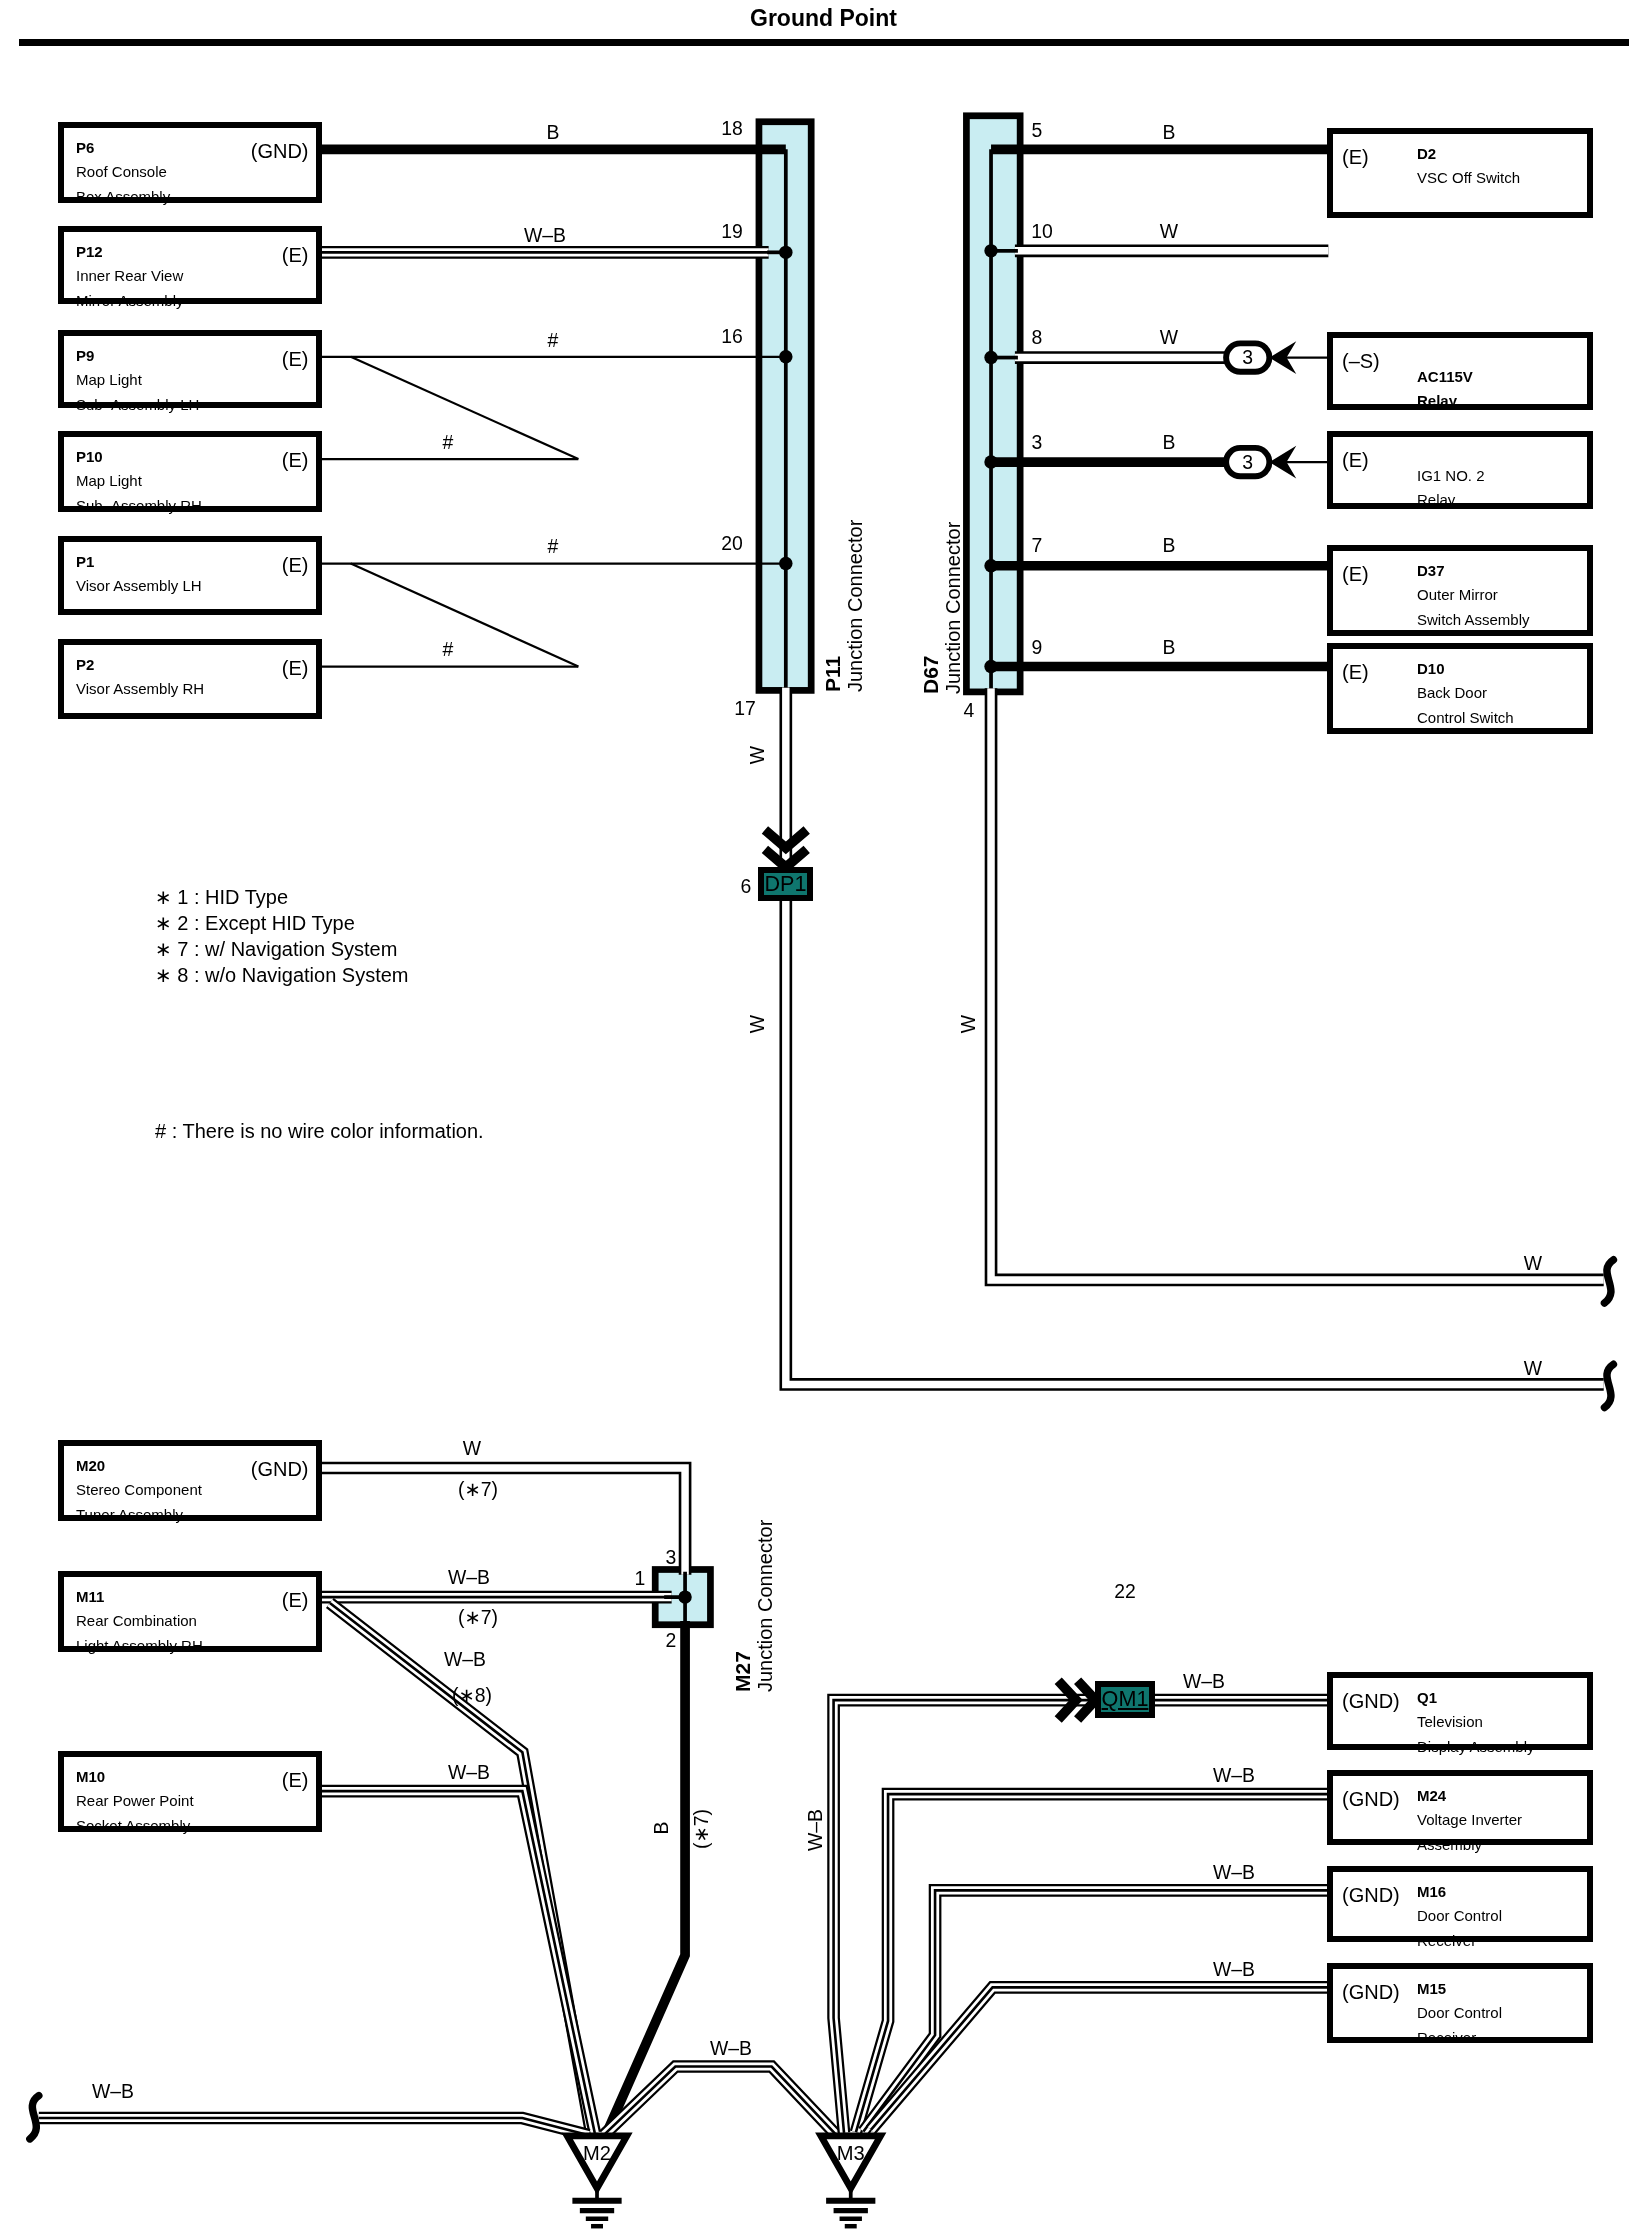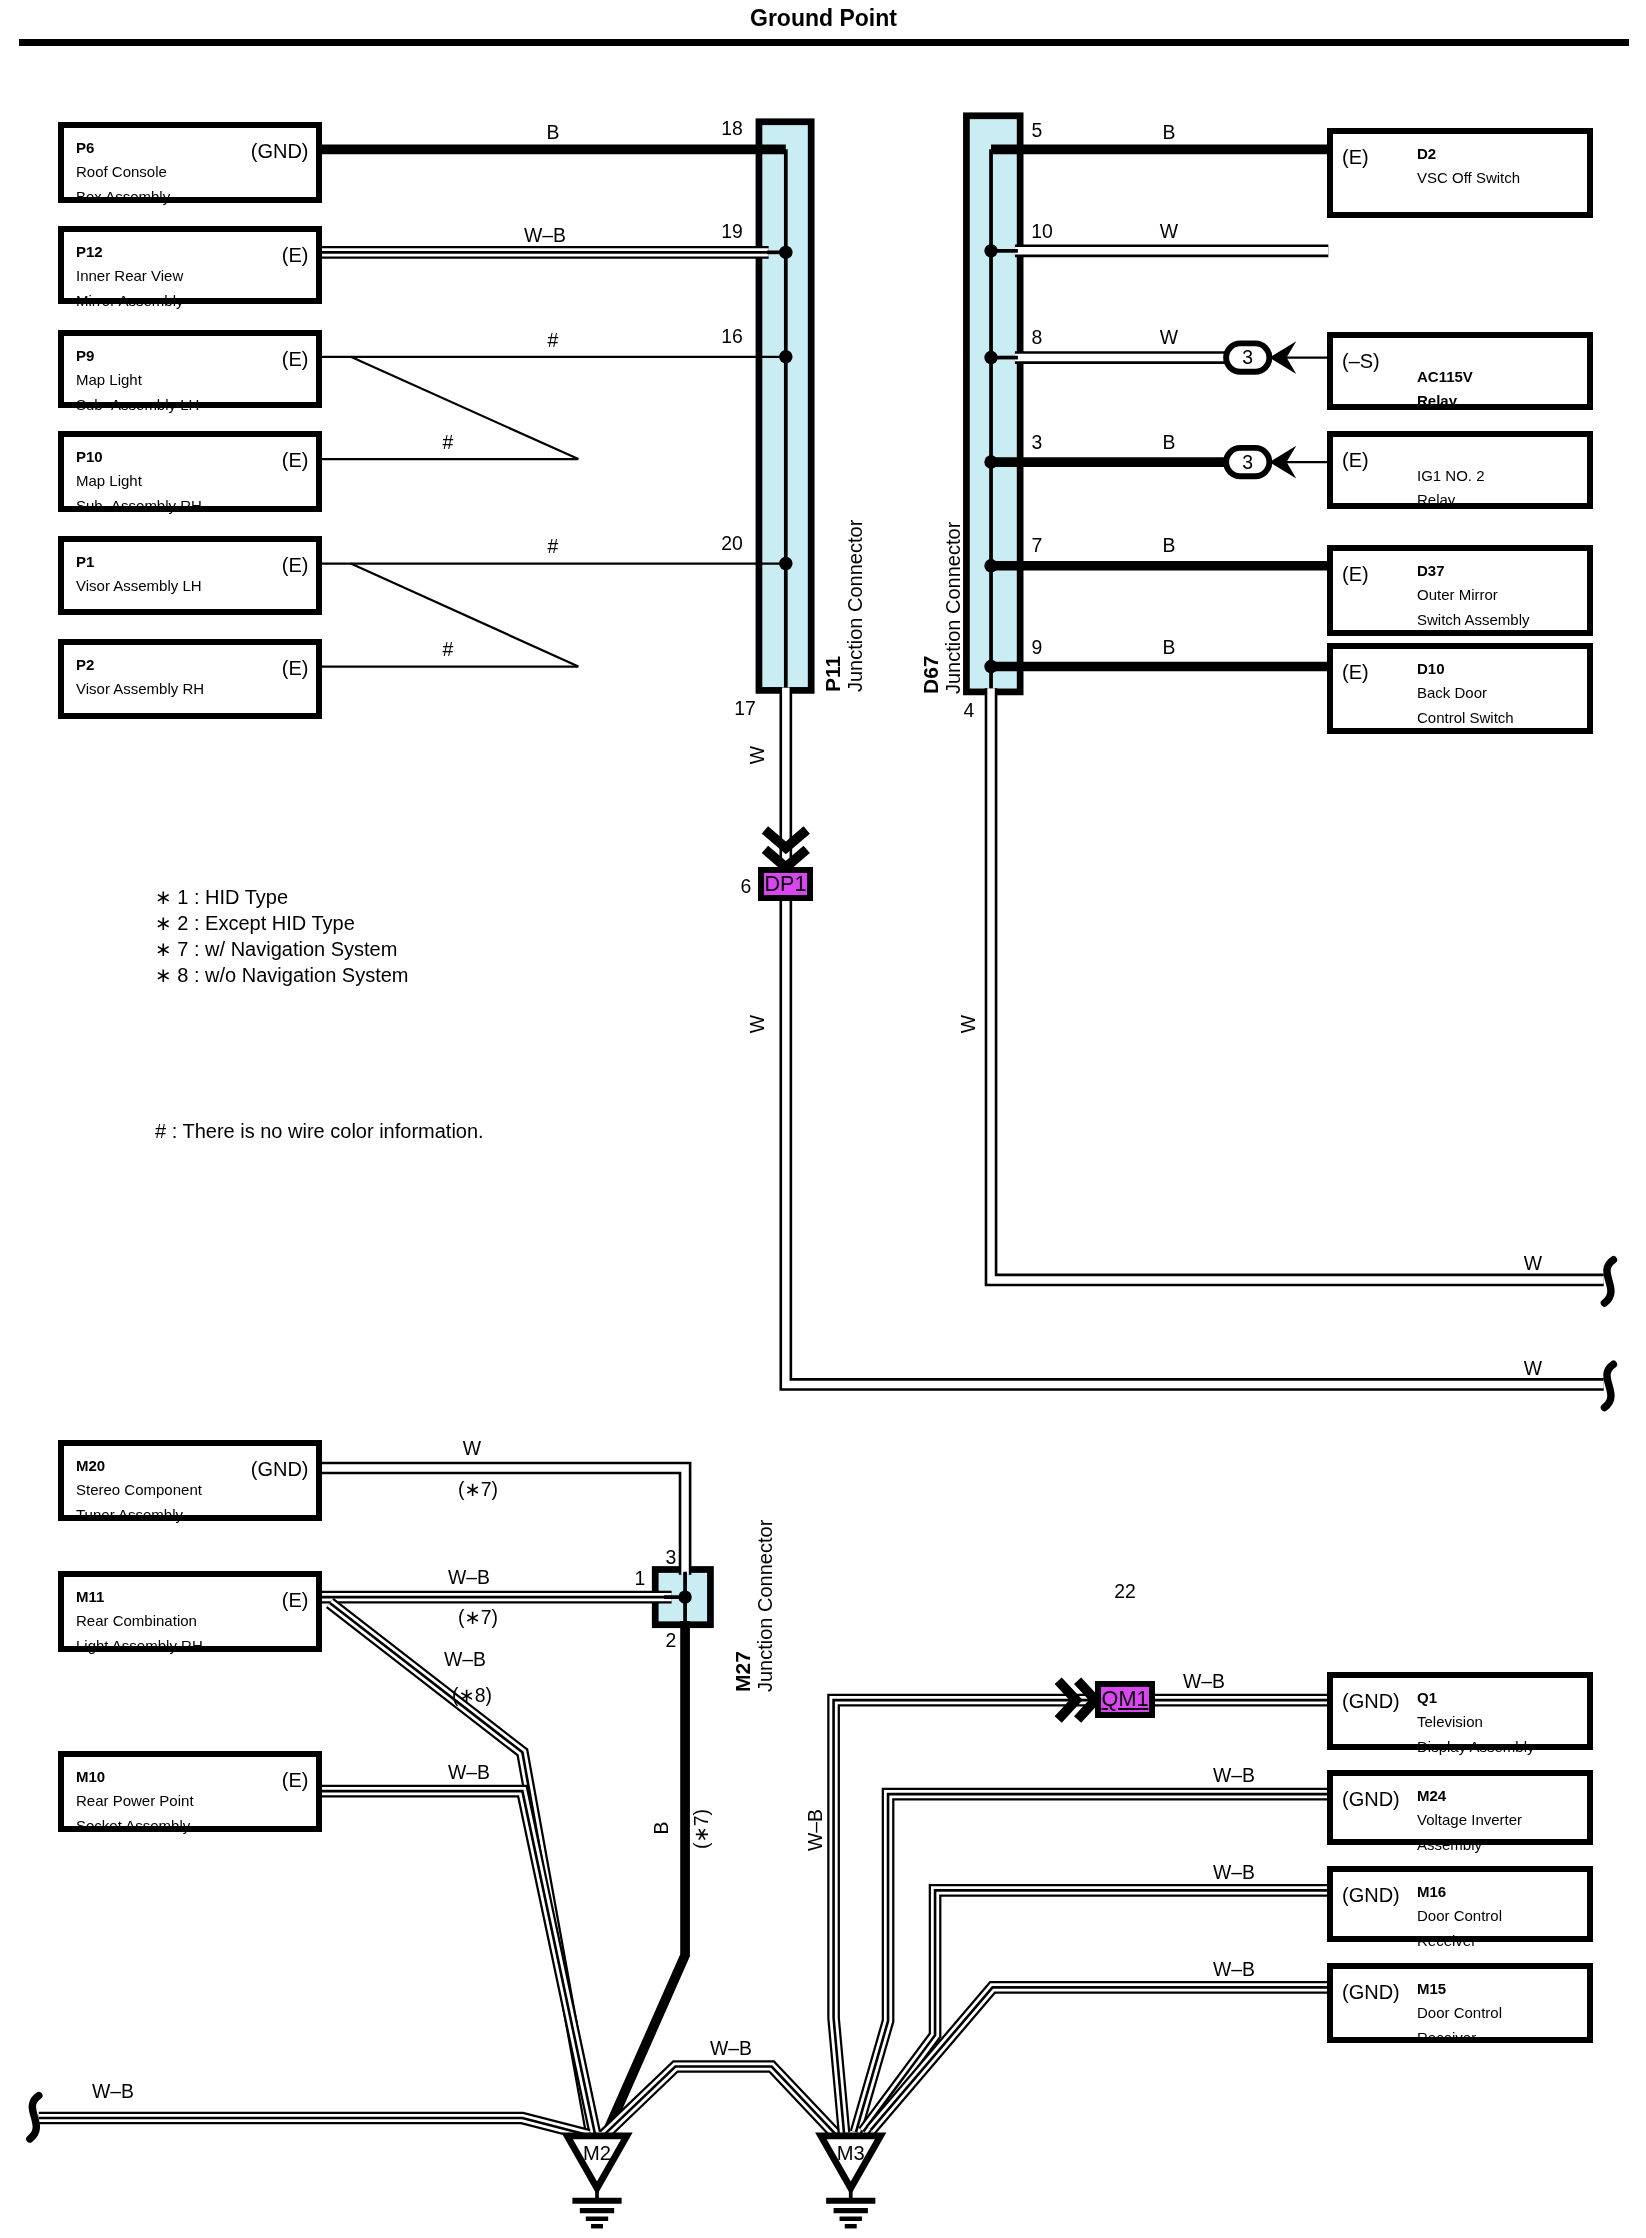--- a/index.html
+++ b/index.html
@@ -10,21 +10,21 @@
   .page-title{position:absolute;left:0;top:4.5px;width:1647px;text-align:center;
               font-size:23px;font-weight:bold;}
   .title-rule{position:absolute;left:18.7px;top:39px;width:1610px;height:6.7px;background:#000;}
   .cbox{position:absolute;background:#fff;border:6.7px solid #000;box-sizing:border-box;}
   .cbox .cid{font-weight:bold;}
   .cbox .ctext{position:absolute;top:7.5px;left:12px;font-size:15px;line-height:24.6px;}
   .cbox.right .ctext{left:84px;}
   .cbox .ctag{position:absolute;top:12px;font-size:20px;}
   .cbox.left .ctag{right:7.5px;}
   .cbox.right .ctag{left:9px;}
-  .smallbox{position:absolute;background:#d946ef;border:6.7px solid #000;box-sizing:border-box;
+  .smallbox{position:absolute;background:#0f766e;border:6.7px solid #000;box-sizing:border-box;
             font-size:21.6px;text-align:center;}
   .lbl{position:absolute;font-size:19.4px;white-space:nowrap;transform:translate(-50%,-50%);}
   .lbl.rot{transform:translate(-50%,-50%) rotate(-90deg);}
   .jcap{position:absolute;transform:rotate(-90deg);transform-origin:0 0;white-space:nowrap;
         font-size:20px;line-height:23px;}
   .jcap .jid{font-weight:bold;font-size:21px;display:block;}
   .jcap .jname{display:block;}
   .notes{position:absolute;font-size:20px;line-height:26px;white-space:nowrap;}
 </style>
 </head>

